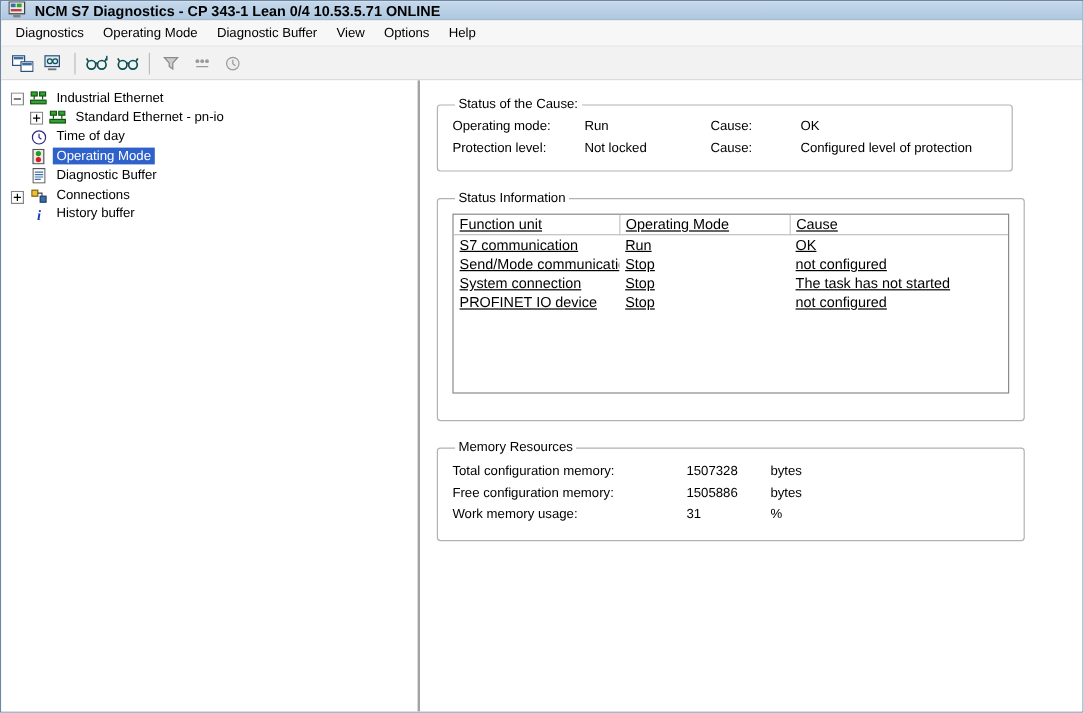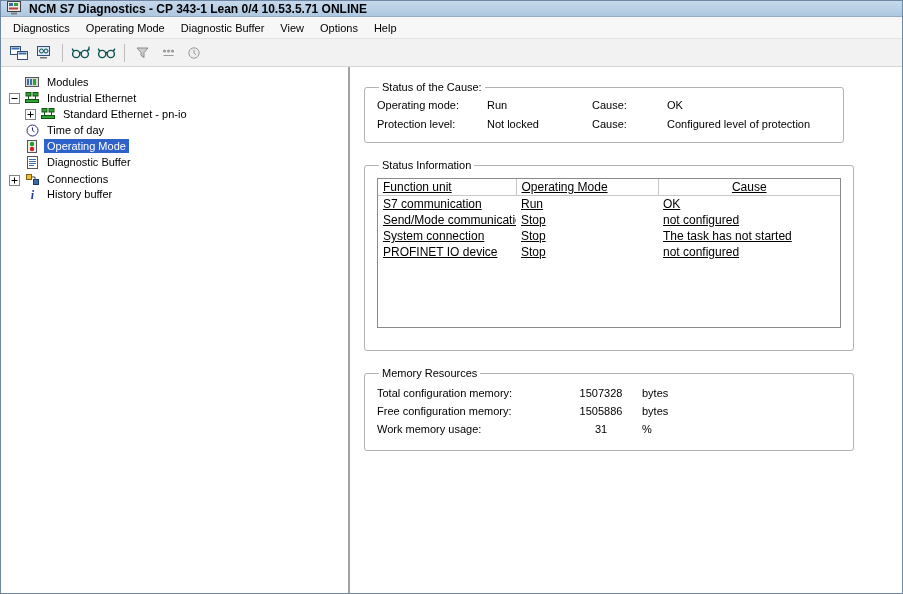--- a/index.html
+++ b/index.html
@@ -84,28 +84,28 @@
     height: 150px; margin-top: 4px; overflow: hidden;
   }
   table { border-collapse: collapse; width: 100%; font-size: 12px; table-layout: fixed; text-decoration: underline; }
   th {
     font-weight: normal; text-align: left;
     border-right: 1px solid #c6c6c6; border-bottom: 1px solid #c6c6c6;
     padding: 1px 5px; height: 16px; overflow: hidden; white-space: nowrap;
   }
   th:nth-child(1) { width: 138px; }
   th:nth-child(2) { width: 142px; }
-  th:last-child { border-right: none; text-align: center; }
+  th:last-child { border-right: none; }
   td { padding: 1px 5px; height: 14px; overflow: hidden; white-space: nowrap; }
   .mem-grid {
     display: grid;
     grid-template-columns: 195px 58px 1fr;
     row-gap: 6px; padding-top: 5px;
   }
-  .mem-val { text-align: center; }
+  .mem-val { text-align: left; }
   .mem-unit { padding-left: 12px; }
 </style>
 </head>
 <body>
 
 <div class="window">
 
   <div class="titlebar">
     <span class="app-icon">
       <svg width="16" height="15" viewBox="0 0 16 15">
@@ -181,32 +181,20 @@
         <svg width="15" height="14">
           <circle cx="7" cy="7" r="5.2" fill="#ececec" stroke="#9a9a9a"></circle>
           <path d="M7 3.8 v3.2 l2.2 1.8" stroke="#9a9a9a" fill="none"></path>
         </svg>
       </button>
     </div>
 
   <div class="main">
 
     <div class="tree-pane">
-        <div class="tree-row" style="padding-left: 6px;">
-          <span class="expander empty"></span>
-          <span class="icon">
-            <svg width="14" height="12">
-              <rect x="0.5" y="1.5" width="13" height="9" fill="#dcdcdc" stroke="#555"></rect>
-              <rect x="2" y="3" width="2" height="6" fill="#3a6ea5"></rect>
-              <rect x="5" y="3" width="2" height="6" fill="#3a6ea5"></rect>
-              <rect x="8" y="3" width="3" height="6" fill="#2fa32f"></rect>
-            </svg>
-          </span>
-          <span class="tree-label">Modules</span>
-        </div>
         <div class="tree-row" style="padding-left: 6px;">
           <span class="expander">
             <svg width="11" height="11">
               <rect x="0.5" y="0.5" width="10" height="10" fill="#fff" stroke="#848484"></rect>
               <path d="M2.5 5.5 h6" stroke="#000"></path>
             </svg>
           </span>
           <span class="icon">
             <svg width="14" height="12">
               <rect x="1" y="0.5" width="5" height="3.5" fill="#2fa32f" stroke="#145214"></rect>

